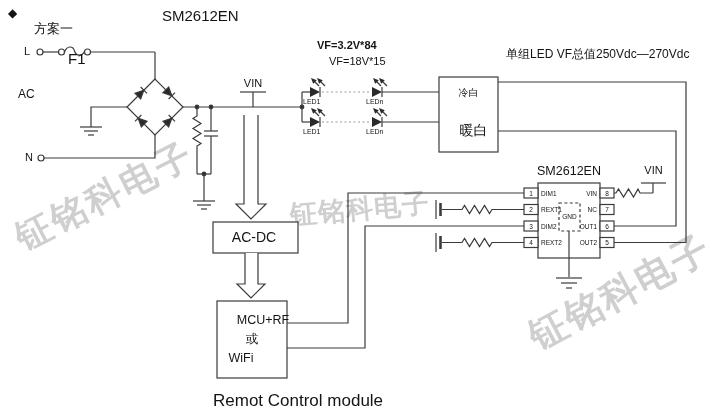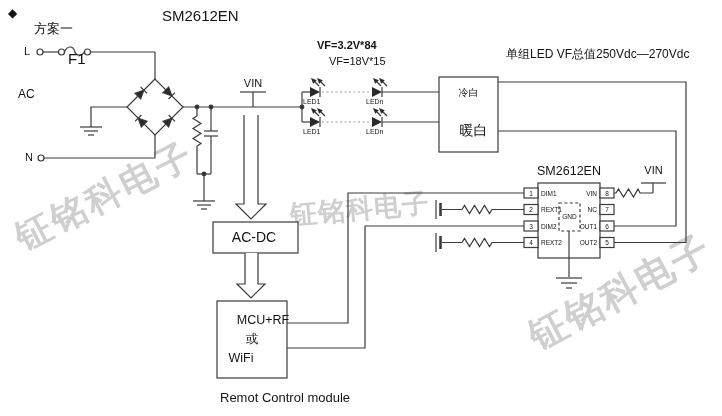--- a/index.html
+++ b/index.html
@@ -234,15 +234,15 @@
   <div class="t txt ctr" style="left:600px;top:206px;width:14px;font-size:6.5px;">7</div>
   <div class="t txt ctr" style="left:600px;top:222.5px;width:14px;font-size:6.5px;">6</div>
   <div class="t txt ctr" style="left:600px;top:239px;width:14px;font-size:6.5px;">5</div>
 
   <div class="t txt ctr" style="left:559px;top:213px;width:21px;font-size:6.5px;">GND</div>
 
   <div class="t txt ctr" style="left:213px;top:229px;width:82px;font-size:14px;">AC-DC</div>
   <div class="t txt ctr" style="left:217px;top:313px;width:92px;font-size:12.5px;">MCU+RF</div>
   <div class="t txt ctr" style="left:217px;top:332px;width:70px;font-size:12.5px;">或</div>
   <div class="t txt ctr" style="left:217px;top:351px;width:48px;font-size:12.5px;">WiFi</div>
-  <div class="t txt" style="left:220px;top:391px;font-size:13px;text-align:right;">Remot Control module</div>
+  <div class="t txt" style="left:213px;top:391px;font-size:17px;text-align:right;">Remot Control module</div>
 
 </div>
 
 </body></html>

